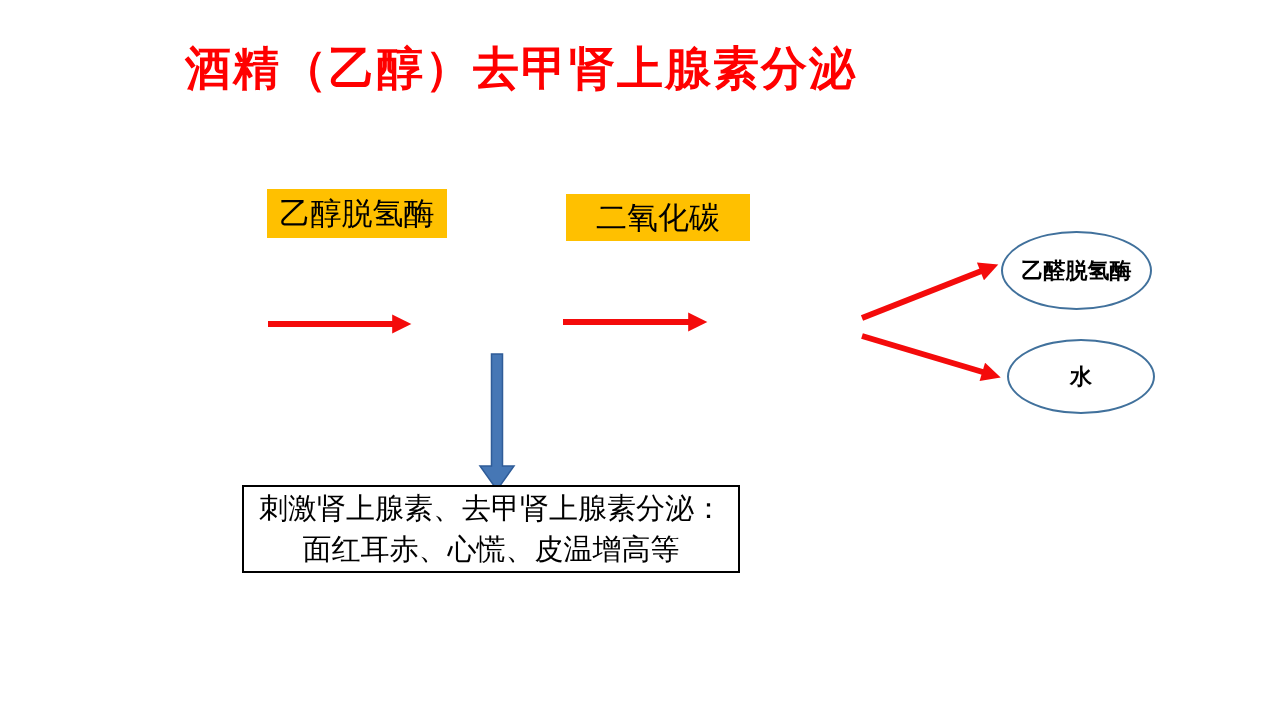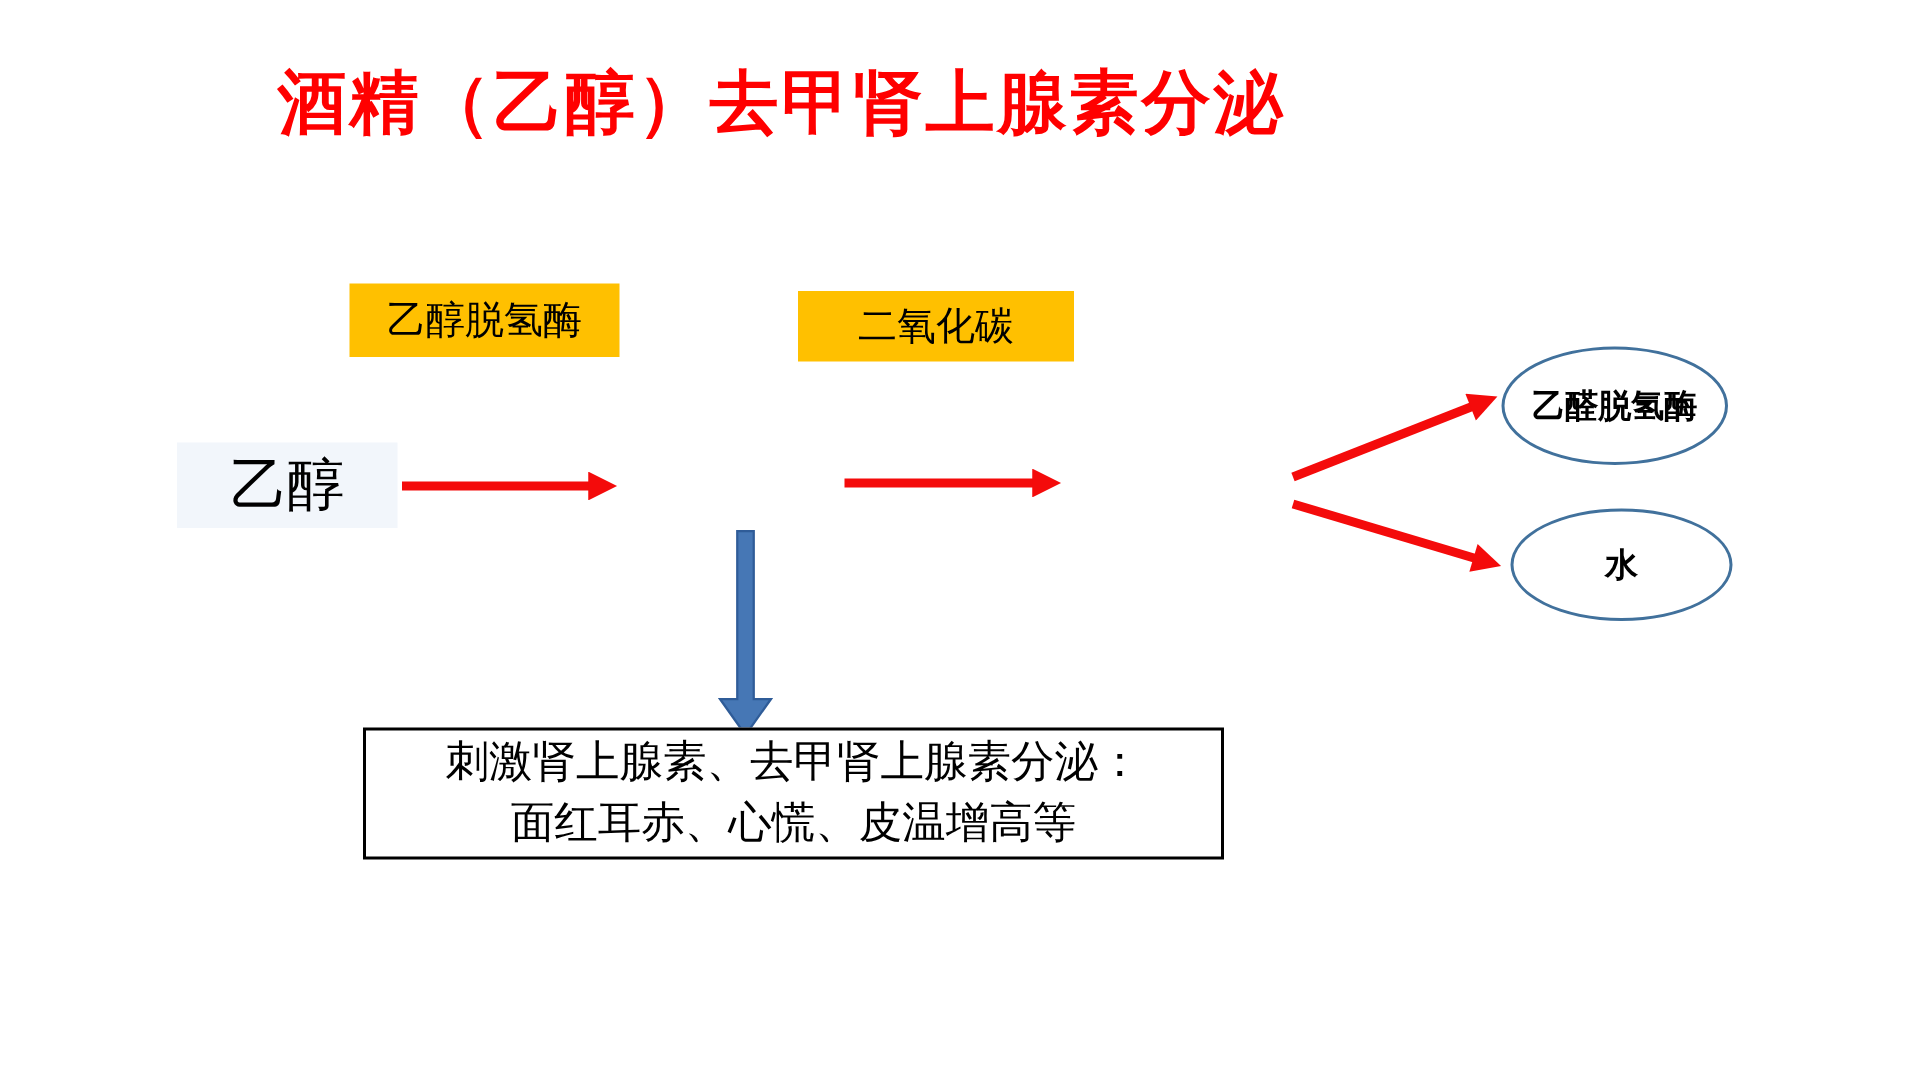--- a/index.html
+++ b/index.html
@@ -20,21 +20,21 @@
 
   .slide-title{
     position:absolute;left:185px;top:38px;width:900px;
     font-size:46px;font-weight:bold;color:var(--title-color);
     letter-spacing:2px;white-space:nowrap;
   }
 
   .enzyme{
     position:absolute;background:var(--enzyme-bg);color:var(--text-color);
     display:flex;align-items:center;justify-content:center;
-    font-size:26px;white-space:nowrap;
+    font-size:31px;white-space:nowrap;margin-left:34px;
   }
   .enzyme.e1{left:233px;top:189px;width:180px;height:49px;}
   .enzyme.e2{left:532px;top:194px;width:184px;height:47px;}
 
   .node{
     position:absolute;background:var(--node-bg);color:var(--text-color);
     display:flex;align-items:center;justify-content:center;
     font-size:38px;white-space:nowrap;
   }
   .node.n1{left:118px;top:295px;width:147px;height:57px;}
@@ -44,21 +44,21 @@
   .product{
     position:absolute;background:#ffffff;
     border:2px solid var(--ellipse-border);border-radius:50%;
     display:flex;align-items:center;justify-content:center;
     font-size:22px;font-weight:bold;color:var(--text-color);white-space:nowrap;
   }
   .product.p1{left:1001px;top:231px;width:151px;height:79px;}
   .product.p2{left:1007px;top:339px;width:148px;height:75px;}
 
   .note-box{
-    position:absolute;left:242px;top:485px;width:574px;height:88px;
+    position:absolute;left:242px;top:485px;width:498px;height:88px;
     border:2px solid var(--note-border);background:#ffffff;
     display:flex;flex-direction:column;align-items:center;justify-content:center;
     font-size:29px;line-height:41px;color:var(--text-color);text-align:center;
   }
   .note-box div{white-space:nowrap;}
 
   svg.overlay{position:absolute;left:0;top:0;width:1280px;height:720px;pointer-events:none;}
   .red-line{stroke:var(--arrow-red);stroke-width:6;fill:none;}
   .red-head{fill:var(--arrow-red);}
   .blue-arrow{fill:var(--blue-arrow-fill);stroke:var(--blue-arrow-stroke);stroke-width:1.5;}
@@ -66,21 +66,20 @@
 </head>
 <body>
 
 <div class="canvas">
 
   <div class="slide-title">酒精（乙醇）去甲肾上腺素分泌</div>
 
   <div class="enzyme e1">乙醇脱氢酶</div>
   <div class="enzyme e2">二氧化碳</div>
 
-  <div class="node n1">乙醇</div>
 
   <svg class="overlay" viewBox="0 0 1280 720">
     <defs>
       <marker id="redhead" viewBox="0 0 10 10" refX="2" refY="5" markerWidth="3.6" markerHeight="3.2" orient="auto">
         <path class="red-head" d="M0,0 L10,5 L0,10 z"></path>
       </marker>
     </defs>
     <line class="red-line" marker-end="url(#redhead)" x1="268" y1="324" x2="396" y2="324"></line>
     <line class="red-line" marker-end="url(#redhead)" x1="563" y1="322" x2="692" y2="322"></line>
     <line class="red-line" marker-end="url(#redhead)" x1="862" y1="318" x2="984" y2="270"></line>

